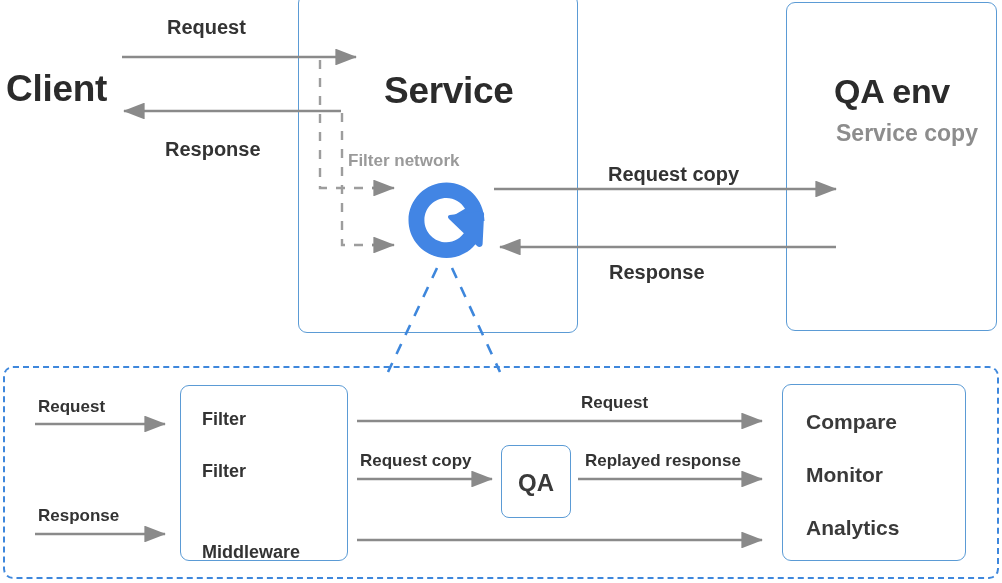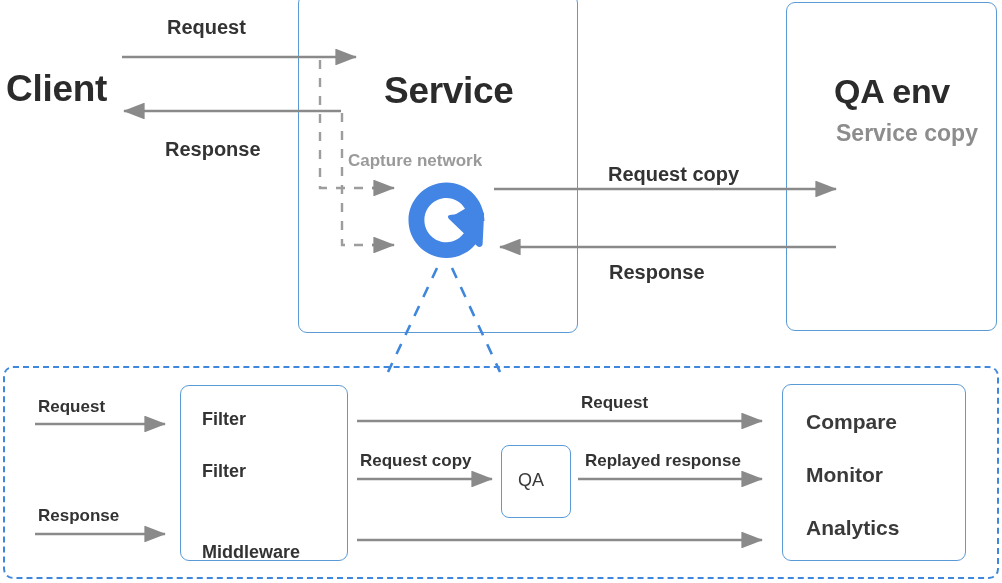--- a/index.html
+++ b/index.html
@@ -41,21 +41,21 @@
     line-height:1;
   }
   .title-xl { font-size:37px; font-weight:700; color:#2b2b2b; letter-spacing:-0.3px; }
   .title-lg { font-size:34px; font-weight:700; color:#2b2b2b; letter-spacing:-0.3px; }
   .sub-grey { font-size:23px; font-weight:700; color:#8d8d8d; }
   .edge-lbl { font-size:20px; font-weight:700; color:#333333; }
   .edge-lbl-sm { font-size:17px; font-weight:700; color:#333333; }
   .capture-lbl { font-size:17px; font-weight:700; color:#9a9a9a; }
   .box-item { font-size:18px; font-weight:700; color:#333333; }
   .box-item-sm { font-size:21px; font-weight:700; color:#3a3a3a; }
-  .qa-lbl { font-size:18px; font-weight:400; color:#3a3a3a; }
+  .qa-lbl { font-size:24px; font-weight:700; color:#3a3a3a; }
 </style>
 </head>
 <body>
 
 <div id="stage">
 
   <div class="box" style="left:298px; top:-6px; width:280px; height:339px;"></div>
 
   <div class="box" style="left:786px; top:2px; width:211px; height:329px;"></div>
 
@@ -145,21 +145,21 @@
   <div class="t title-xl" style="left:384px; top:72px;">Service</div>
 
   <div class="t title-lg" style="left:834px; top:74px;">QA env</div>
 
   <div class="t sub-grey" style="left:836px; top:122px;">Service copy</div>
 
   <div class="t edge-lbl" style="left:167px; top:17px;">Request</div>
 
   <div class="t edge-lbl" style="left:165px; top:139px;">Response</div>
 
-  <div class="t capture-lbl" style="left:348px; top:152px;">Capture network</div>
+  <div class="t capture-lbl" style="left:348px; top:152px;">Filter network</div>
 
   <div class="t edge-lbl" style="left:608px; top:164px;">Request copy</div>
 
   <div class="t edge-lbl" style="left:609px; top:262px;">Response</div>
 
   <div class="t edge-lbl-sm" style="left:38px; top:398px;">Request</div>
 
   <div class="t edge-lbl-sm" style="left:38px; top:507px;">Response</div>
 
   <div class="t box-item" style="left:202px; top:410px;">Filter</div>

